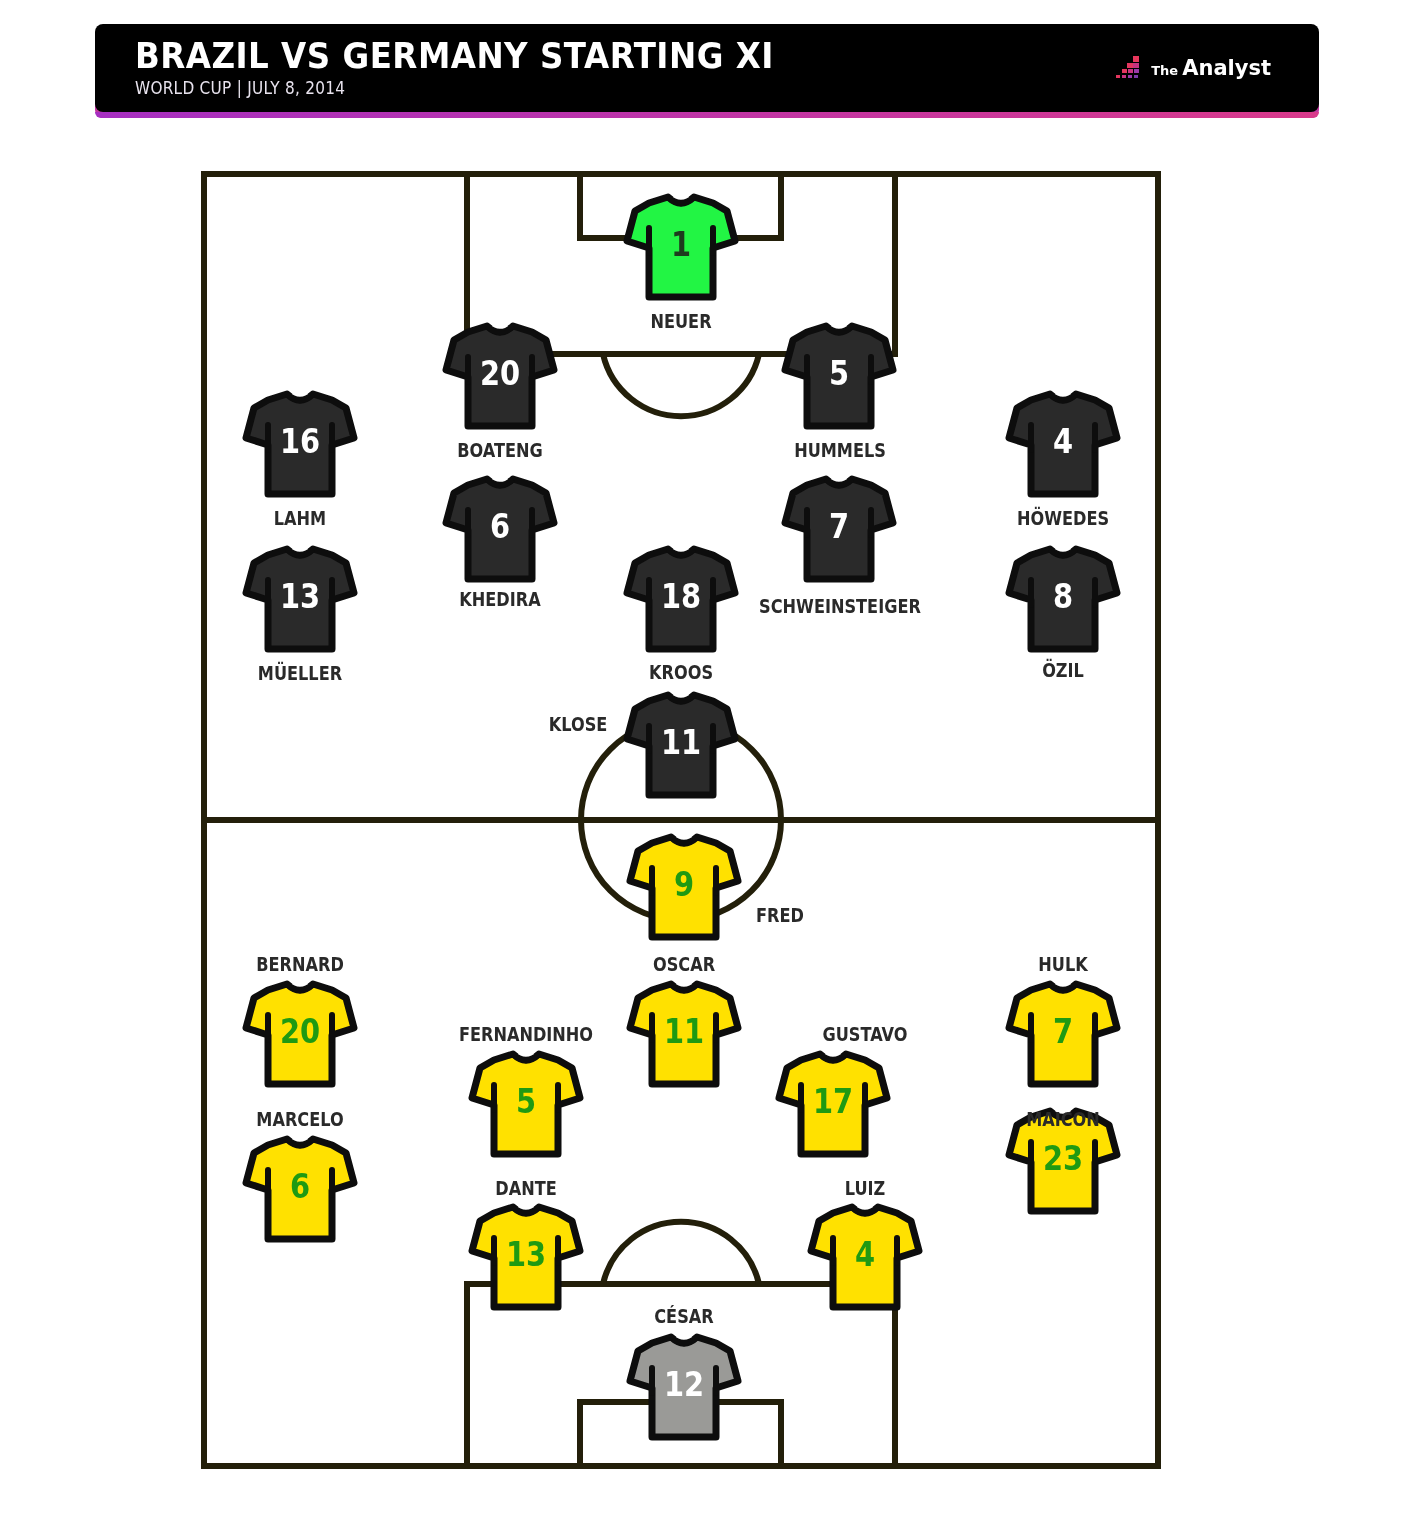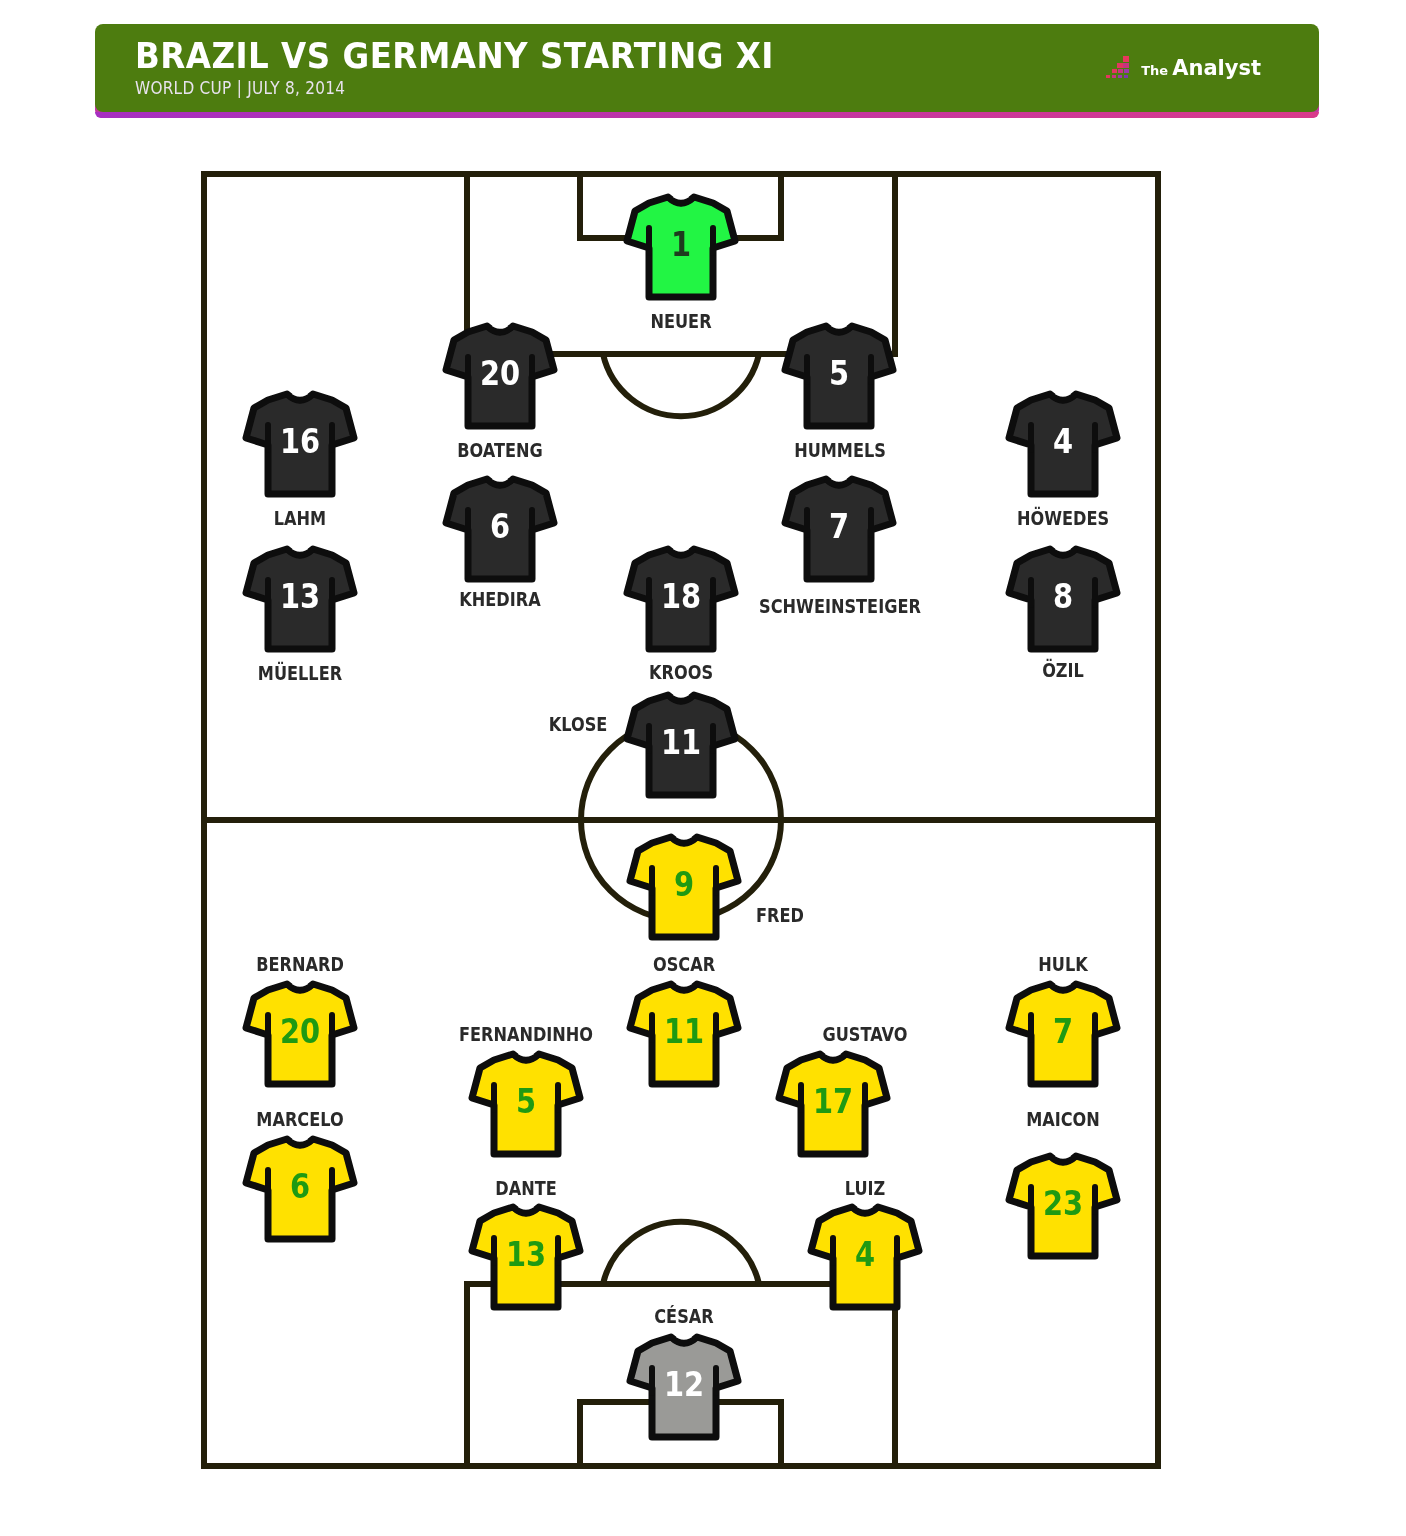--- a/index.html
+++ b/index.html
@@ -1,37 +1,37 @@
 <!DOCTYPE html>
 <html><head>
 <meta charset="utf-8">
 <style>
   html, body { margin:0; padding:0; background:#ffffff; }
   body { width:1406px; height:1536px; position:relative; overflow:hidden; font-family:"DejaVu Sans", "Liberation Sans", sans-serif; }
   .header {
     position:absolute; left:95px; top:24px; width:1224px; height:88px;
-    background:#4d7c0f; border-radius:8px;
+    background:#000000; border-radius:8px;
     box-shadow: 0 6px 0 0 #c0359f;
   }
   .header::after {
     content:""; position:absolute; left:0; right:0; bottom:-6px; height:6px;
     border-radius:0 0 8px 8px;
     background:linear-gradient(90deg,#a62fc1,#d93a8b);
   }
   .title {
     position:absolute; left:40px; top:12px; color:#fff;
     font-family:"DejaVu Sans", sans-serif; font-weight:bold; font-size:35px; letter-spacing:0.5px;
     transform:scaleX(0.93); transform-origin:left;
   }
   .subtitle {
     position:absolute; left:40px; top:54px; color:#e8e3ee;
     font-family:"DejaVu Sans", sans-serif; font-size:17px; letter-spacing:0.3px;
     transform:scaleX(0.9); transform-origin:left;
   }
-  .logo { position:absolute; right:58px; top:30px; display:flex; align-items:center; gap:6px; }
+  .logo { position:absolute; right:48px; top:30px; display:flex; align-items:center; gap:6px; }
   .logo-mark { width:30px; height:28px; position:relative; }
   .logo-text { color:#fff; font-weight:bold; font-size:21px; font-family:"DejaVu Sans", sans-serif; }
   .logo-text .the { font-size:13px; margin-right:4px; }
 
   .pitch { position:absolute; left:0; top:0; }
   .shirt { position:absolute; width:120px; height:110px; }
   .shirt svg { width:120px; height:110px; display:block; }
   .num {
     position:absolute; left:0; width:120px; top:32px; text-align:center;
     font-family:"DejaVu Sans", sans-serif; font-weight:bold; font-size:34px; line-height:38px;
@@ -266,21 +266,21 @@
     <div class="shirt" style="left: 240px; top: 1135px;">
       <svg viewBox="0 0 120 110">
         <use href="#shirt-path" fill="#ffe100" stroke="#0d0d0d" stroke-width="7" stroke-linejoin="round"></use>
         <path d="M 47 4 Q 60 16 73 4" fill="#ffffff" stroke="#0d0d0d" stroke-width="6"></path>
         <line x1="28" y1="35" x2="28" y2="60" stroke="#0d0d0d" stroke-width="6" stroke-linecap="round"></line>
         <line x1="92" y1="35" x2="92" y2="60" stroke="#0d0d0d" stroke-width="6" stroke-linecap="round"></line>
       </svg>
       <div class="num" style="color: rgb(31, 154, 18);">6</div>
     </div>
     <div class="pname" style="left: 300px; top: 1108px;">MARCELO</div>
-    <div class="shirt" style="left: 1003px; top: 1152px;">
+    <div class="shirt" style="left: 1003px; top: 1107px;">
       <svg viewBox="0 0 120 110">
         <use href="#shirt-path" fill="#ffe100" stroke="#0d0d0d" stroke-width="7" stroke-linejoin="round"></use>
         <path d="M 47 4 Q 60 16 73 4" fill="#ffffff" stroke="#0d0d0d" stroke-width="6"></path>
         <line x1="28" y1="35" x2="28" y2="60" stroke="#0d0d0d" stroke-width="6" stroke-linecap="round"></line>
         <line x1="92" y1="35" x2="92" y2="60" stroke="#0d0d0d" stroke-width="6" stroke-linecap="round"></line>
       </svg>
       <div class="num" style="color: rgb(31, 154, 18);">23</div>
     </div>
     <div class="pname" style="left: 1063px; top: 1108px;">MAICON</div>
     <div class="shirt" style="left: 466px; top: 1203px;">

